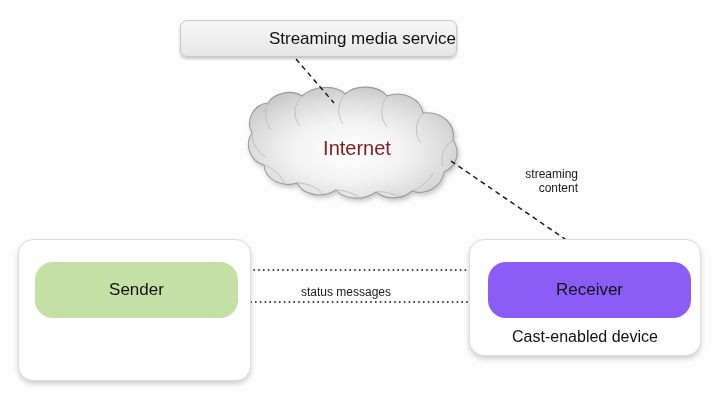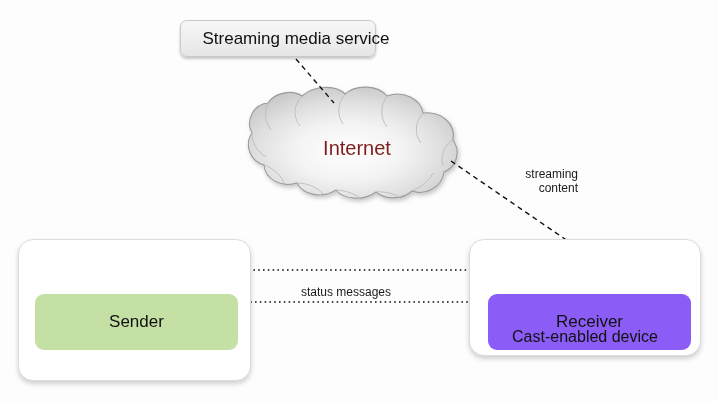--- a/index.html
+++ b/index.html
@@ -20,30 +20,30 @@
     top: 0;
     width: 718px;
     height: 402px;
   }
 
   
   .svc-box {
     position: absolute;
     left: 180px;
     top: 20px;
-    width: 196px;
+    width: 277px;
     height: 37px;
     border-radius: 7px;
     background: linear-gradient(to bottom, #f6f6f6 0%, #eeeeee 55%, #e6e6e6 100%);
     border: 1px solid #c8c8c8;
     box-shadow: 0 2px 3px rgba(0,0,0,0.22);
     box-sizing: border-box;
     display: flex;
     align-items: center;
-    justify-content: center;
+    justify-content: flex-end;
     padding-left: 36px;
   }
   .svc-box-label {
     font-size: 17px;
     color: #111;
     white-space: nowrap;
   }
 
   
   .cloud-wrap {
@@ -87,25 +87,24 @@
   #receiver-box {
     left: 469px;
     top: 239px;
     width: 232px;
     height: 117px;
   }
 
   
   .inner-rect {
     position: absolute;
-    border-radius: 9px;
+    border-radius: 18px;
     display: flex;
     align-items: center;
     justify-content: center;
-    margin-top: 32px;
   }
   #sender-inner {
     left: 35px;
     top: 262px;
     width: 203px;
     height: 56px;
     background: #c5e0a5;
   }
   #receiver-inner {
     left: 488px;

